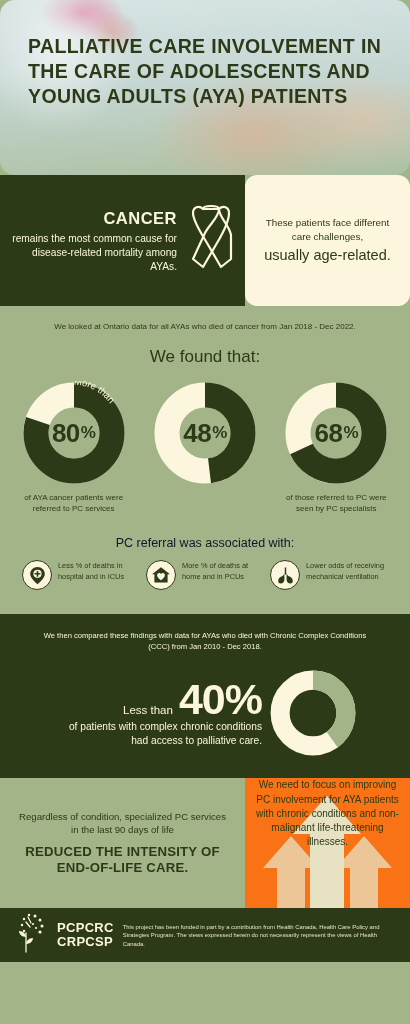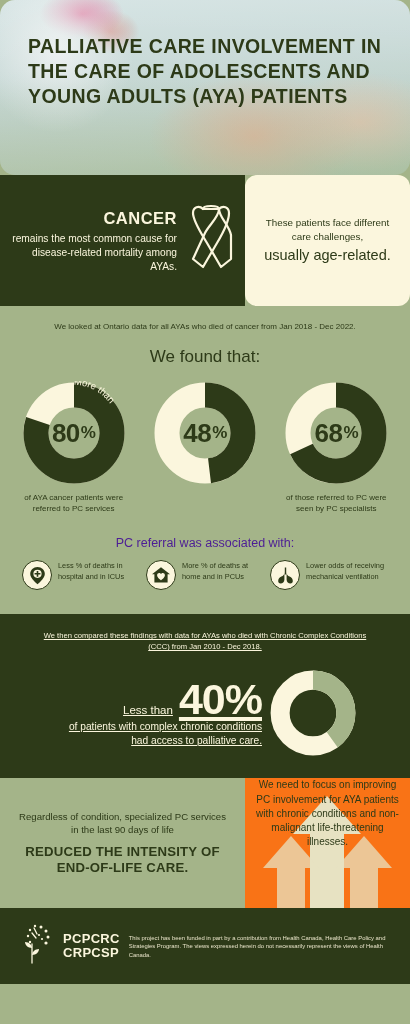--- a/index.html
+++ b/index.html
@@ -64,32 +64,32 @@
   .donut-svg { display:block; }
   .donut-label {
     position:absolute; inset:0; display:flex; align-items:center; justify-content:center;
     font-size:26px; font-weight:bold; color:#2d3a18; letter-spacing:-.5px;
   }
   .donut-label .pct { font-size:17px; font-weight:bold; margin-left:1px; }
   .morethan { position:absolute; left:0; top:0; width:126px; height:104px; pointer-events:none; }
   .donut-cap { font-size:8px; line-height:1.4; margin-top:7px; padding:0 4px; color:#2d3a18; }
 
   
-  .assoc-title { text-align:center; font-size:12.5px; margin:22px 0 10px; color:#4c1d95; }
+  .assoc-title { text-align:center; font-size:12.5px; margin:22px 0 10px; color:#0f172a; }
   .assoc-row { display:flex; justify-content:space-between; padding:0 22px 18px; gap:6px; }
   .assoc-item { display:flex; align-items:flex-start; gap:6px; width:122px; }
   .assoc-ico {
     flex:0 0 auto; width:30px; height:30px; border-radius:50%;
     background:#fbf6dd; border:1.6px solid #2d3a18;
     display:flex; align-items:center; justify-content:center;
   }
   .assoc-txt { font-size:7.4px; line-height:1.42; color:#2d3a18; padding-top:1px; }
 
   
-  .ccc { background:#2d3a18; color:#fbf6dd; padding:16px 0 20px;text-decoration:underline; }
+  .ccc { background:#2d3a18; color:#fbf6dd; padding:16px 0 20px; }
   .ccc-lede { text-align:center; font-size:7.6px; line-height:1.45; padding:0 34px; }
   .ccc-body { display:flex; align-items:center; justify-content:center; gap:6px; margin-top:16px; padding:0 14px; }
   .ccc-text { text-align:right; font-size:10.2px; line-height:1.4; max-width:210px; }
   .ccc-text .hugerow { display:flex; align-items:baseline; justify-content:flex-end; gap:6px; }
   .ccc-text .lessthan { font-size:11.5px; }
   .ccc-text .huge { font-size:43px; font-weight:bold; letter-spacing:-1px; line-height:.95; }
 
   
   .concl { display:flex; width:410px; height:130px; }
   .concl-left {
@@ -100,22 +100,22 @@
   .concl-left-txt .strong { display:block; font-size:13.2px; font-weight:bold; line-height:1.25; margin-top:7px; letter-spacing:.2px; }
   .concl-right {
     flex:1; background:#f97316; color:#2d3a18; position:relative; overflow:hidden;
     display:flex; align-items:flex-start; justify-content:center; text-align:center; padding:0 10px;
   }
   .arrows { position:absolute; inset:0; }
   .concl-right-txt { position:relative; z-index:2; font-size:10px; line-height:1.42; }
 
   
   .footer {
-    background:#2d3a18; color:#fbf6dd; height:76px;
-    display:flex; align-items:center; padding:0 20px; gap:9px;
+    background:#2d3a18; color:#fbf6dd; height:54px;
+    display:flex; align-items:center; padding:0 14px; gap:9px;
   }
   .logo-mark { flex:0 0 auto; }
   .logo-text { flex:0 0 auto; font-size:13px; font-weight:bold; line-height:1.14; letter-spacing:.3px; }
   .disclaimer { font-size:5.9px; line-height:1.45; color:#e9e4c9; max-width:290px; }
 </style>
 </head>
 <body>
 
 <div class="page">
 

